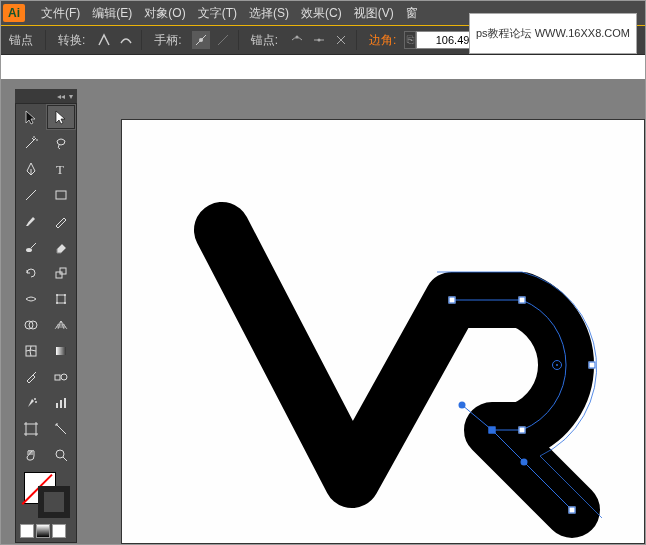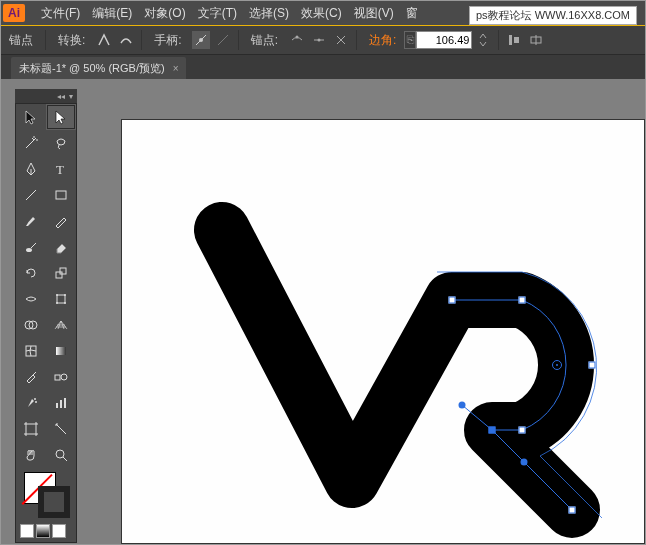--- a/index.html
+++ b/index.html
@@ -1,21 +1,21 @@
 <!DOCTYPE html>
 <html><head>
 <meta charset="utf-8">
 <style>
   * { margin: 0; padding: 0; box-sizing: border-box; }
   body { width: 646px; height: 545px; background: #f0f0f0; font-family: "Microsoft YaHei", sans-serif; font-size: 11px; overflow: hidden; position: relative; }
   .app-frame { position: absolute; inset: 0; background: #fff; border: 1px solid #999; }
   .menubar { height: 24px; background: #4a4a4a; display: flex; align-items: center; padding-left: 2px; }
-  .app-icon { width: 22px; height: 18px; background: #ff7f18; color: #701a75; display: flex; align-items: center; justify-content: center; font-weight: bold; border-radius: 2px; font-size: 12px; margin-right: 10px; }
+  .app-icon { width: 22px; height: 18px; background: #ff7f18; color: #14532d; display: flex; align-items: center; justify-content: center; font-weight: bold; border-radius: 2px; font-size: 12px; margin-right: 10px; }
   .menu-item { color: #ddd; padding: 0 6px; font-size: 12px; cursor: default; }
-  .watermark { position: absolute; right: 8px; top: 5px; background: #fff; border: 1px solid #aaa; padding: 1px 6px; font-size: 11px; color: #333; }
+  .watermark { position: absolute; right: 8px; top: 12px; background: #fff; border: 1px solid #aaa; padding: 12px 6px; font-size: 11px; color: #333; }
   .optionsbar { height: 30px; background: #404040; display: flex; align-items: center; color: #ccc; border-top: 1px solid #eab308; border-bottom: 1px solid #2a2a2a; }
   .opt-label { padding: 0 8px; font-size: 12px; }
   .opt-sep { width: 1px; height: 20px; background: #333; margin: 0 4px; }
   .opt-icon { width: 18px; height: 18px; margin: 0 2px; display: flex; align-items: center; justify-content: center; color: #aaa; }
   .opt-icon.active { background: #5a5a5a; color: #fff; }
   .corner-field { width: 56px; height: 18px; background: #fff; border: 1px solid #888; font-size: 11px; padding: 8px 2px; text-align: right; color: #000; }
   .corner-label-active { color: #ff7f18; }
   .corner-link { width: 12px; height: 18px; border: 1px solid #666; background: #3c3c3c; display: flex; align-items: center; justify-content: center; color: #999; font-size: 10px; }
   .tabbar { height: 24px; background: #3a3a3a; display: flex; align-items: flex-end; padding-left: 10px; }
   .doc-tab { height: 22px; background: #4a4a4a; color: #ddd; font-size: 11px; display: flex; align-items: center; padding: 0 8px; border-top-left-radius: 2px; border-top-right-radius: 2px; margin-right: 2px; }
@@ -124,26 +124,20 @@
         </svg>
       </div>
     <div class="opt-icon">
         <svg width="14" height="14">
           <rect x="2" y="4" width="10" height="6" fill="none" stroke="#aaa"></rect>
           <line x1="7" y1="2" x2="7" y2="12" stroke="#aaa"></line>
         </svg>
       </div>
   </div>
 
-  <div class="tabbar">
-    <div class="doc-tab">
-      <span>未标题-1* @ 50% (RGB/预览)</span>
-      <span class="close">×</span>
-    </div>
-  </div>
 
   <div class="workarea">
 
     <div class="toolbox-wrap">
       <div class="toolbox-header">
         <span>◂◂</span>
         <span>▾</span>
       </div>
       <div class="toolbox">
         <div class="tool-grid">

